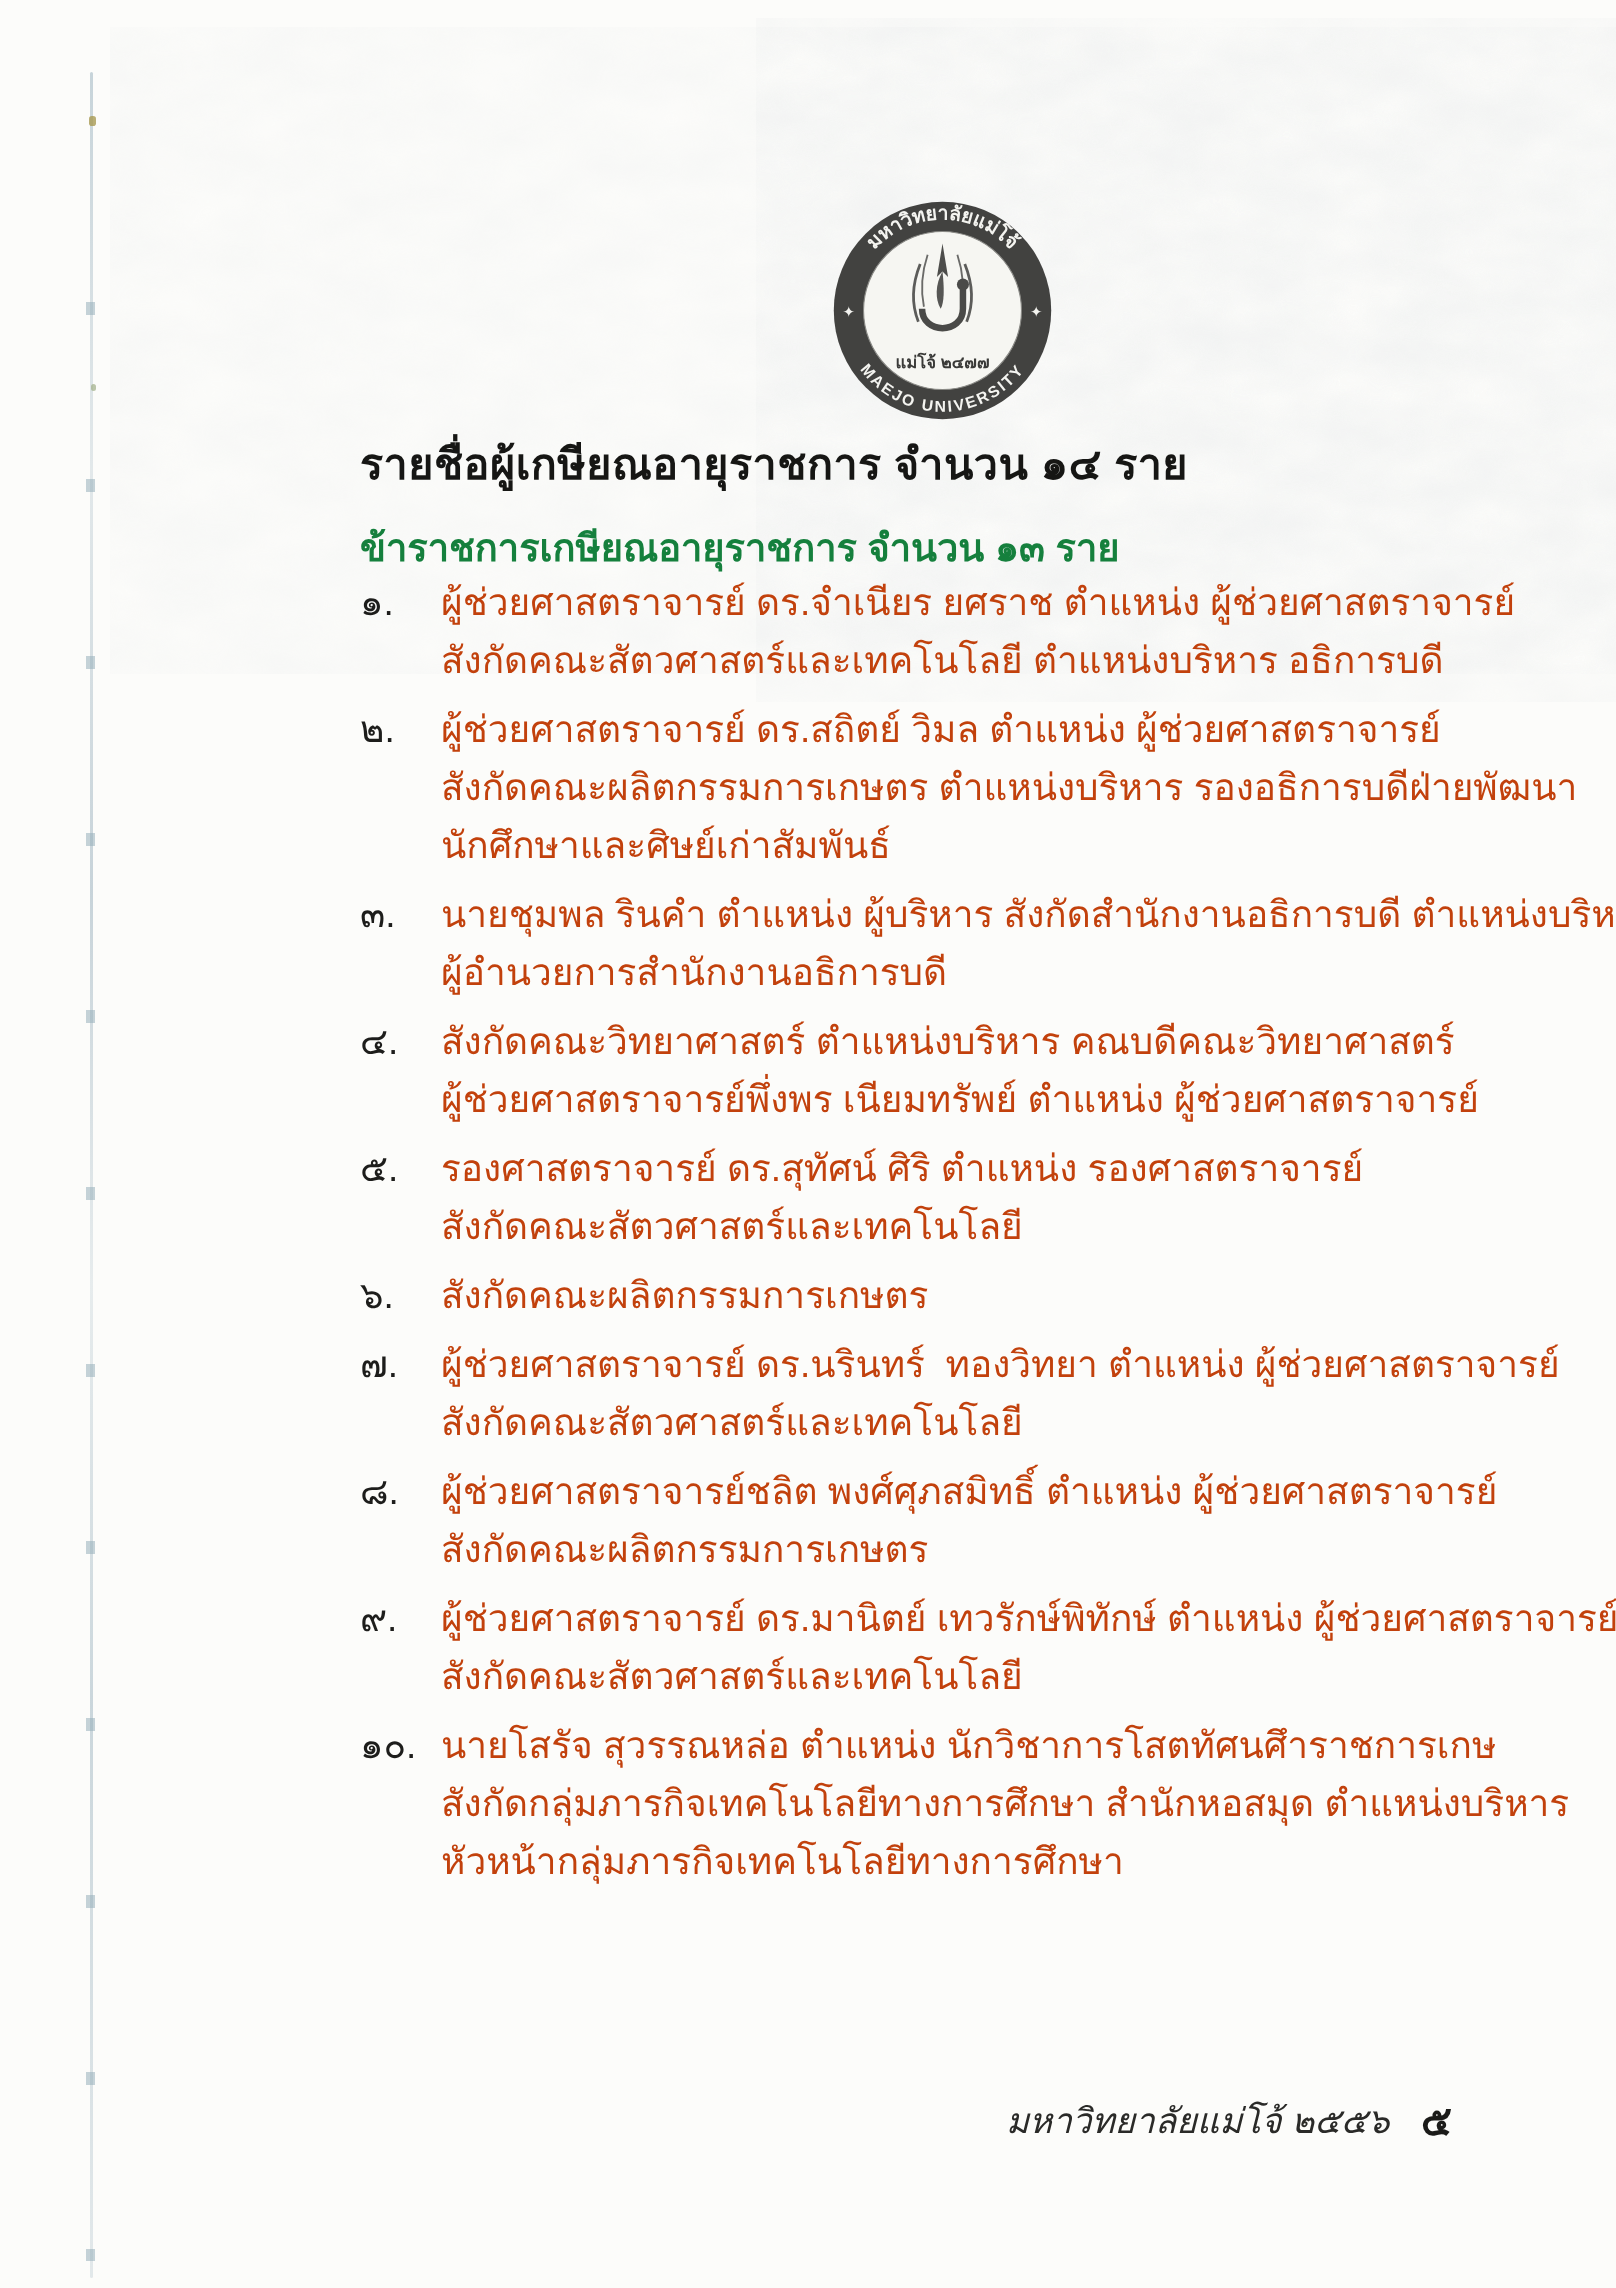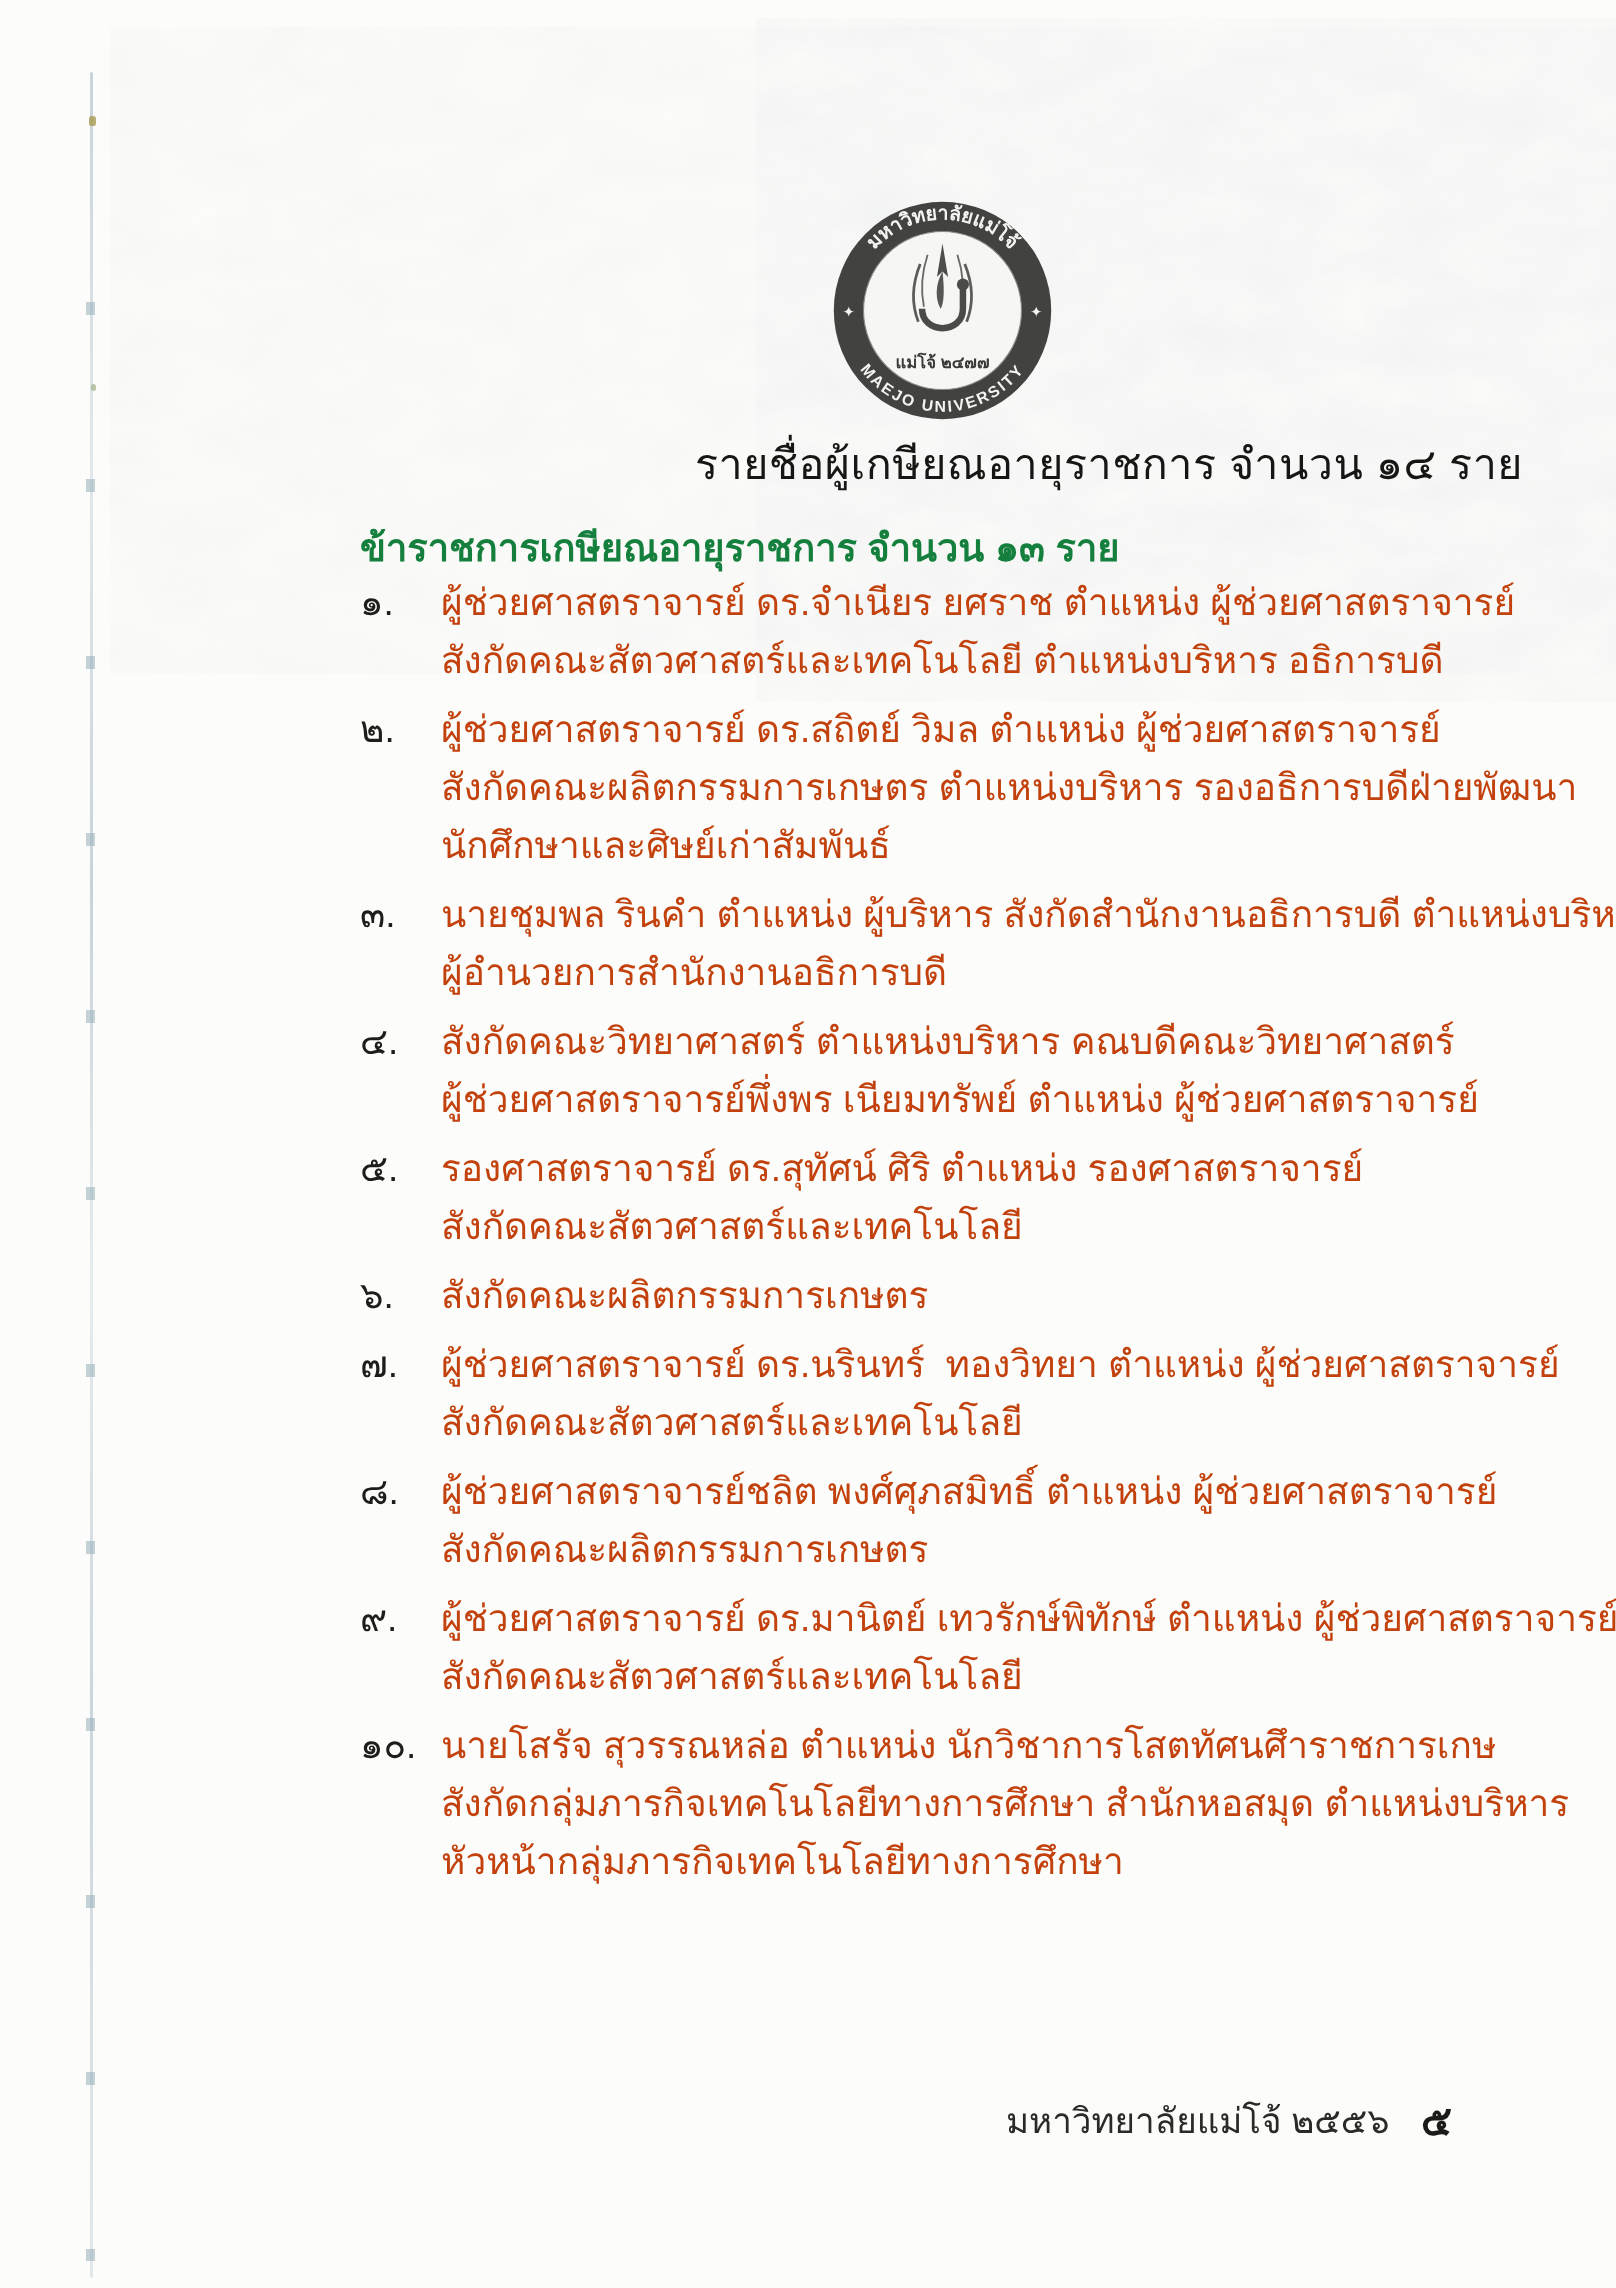--- a/index.html
+++ b/index.html
@@ -29,42 +29,42 @@
     background:repeating-linear-gradient(180deg,
       transparent 0 164px, rgba(150,175,186,.55) 164px 177px);
   }
   .speck1{position:absolute;left:89px;top:116px;width:6.5px;height:10px;background:#a89a52;border-radius:2.8px;opacity:.8;}
   .speck2{position:absolute;left:91px;top:384px;width:4.6px;height:7.4px;background:#9fae86;border-radius:2.8px;opacity:.7;}
   
   .seal{position:absolute;left:831px;top:199px;width:223px;height:223px;}
   
   .title{
     position:absolute;left:360px;top:430px;width:1163px;
-    text-align:right;font-size:43px;font-weight:400;
+    text-align:left;font-size:43px;font-weight:700;
     letter-spacing:0.5px;white-space:nowrap;color:#161614;
   }
   .subtitle{
     position:absolute;left:360px;top:517px;
     font-size:38px;font-weight:700;white-space:nowrap;color:#15803d;
   }
   .list{
     position:absolute;left:360px;top:574px;width:1172px;
   }
   .item{display:flex;margin-bottom:11px;}
   .num{
     width:81px;flex-shrink:0;
     font-size:37px;line-height:58px;color:#1d1d1b;
   }
   .itembody{flex:1;}
   .line{
     font-size:37px;line-height:58px;white-space:pre;color:#c2410c;
   }
   .footer-text{
     position:absolute;top:2093px;left:1006px;width:332px;
-    font-size:35px;text-align:right;
+    font-style:italic;font-size:35px;text-align:right;
     white-space:nowrap;color:#2a2a28;
   }
   .page-number{
     position:absolute;top:2088px;left:1421px;
     font-size:41px;font-weight:700;color:#1b1b19;
   }
 </style>
 </head>
 <body>
 

